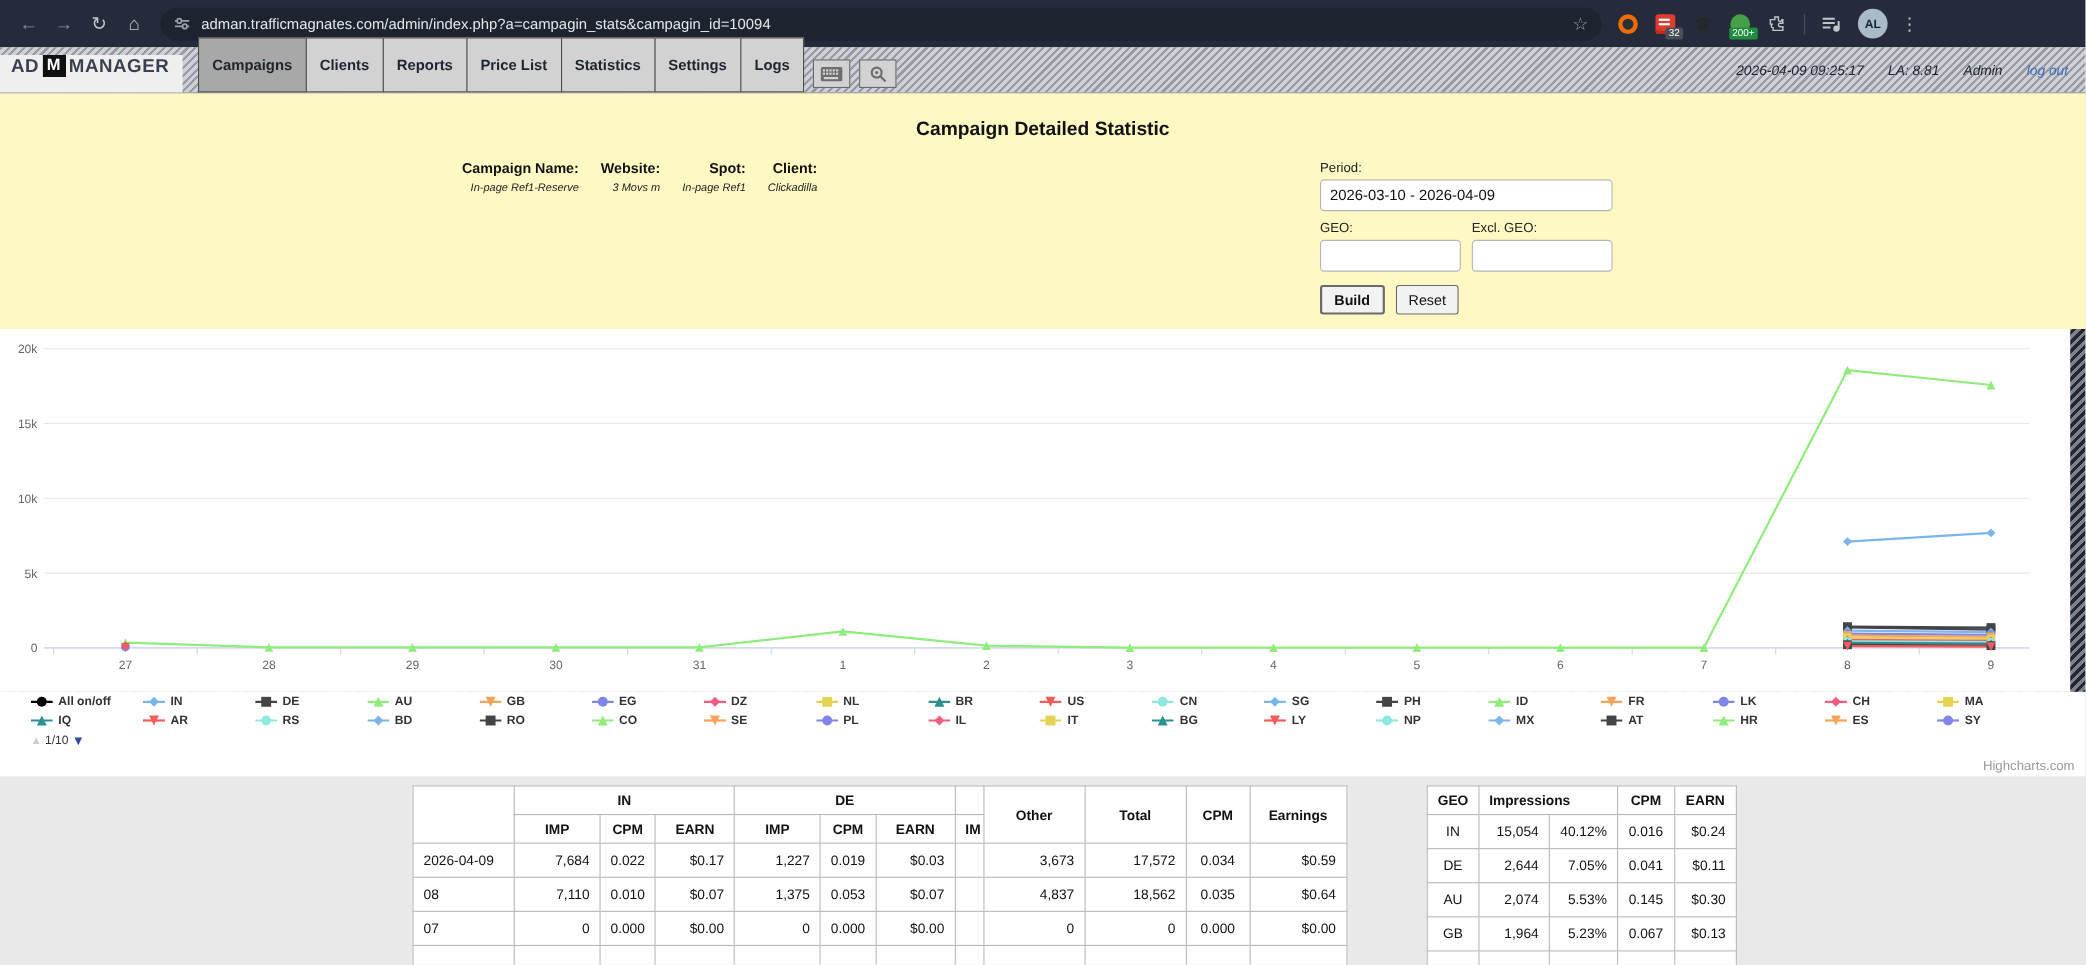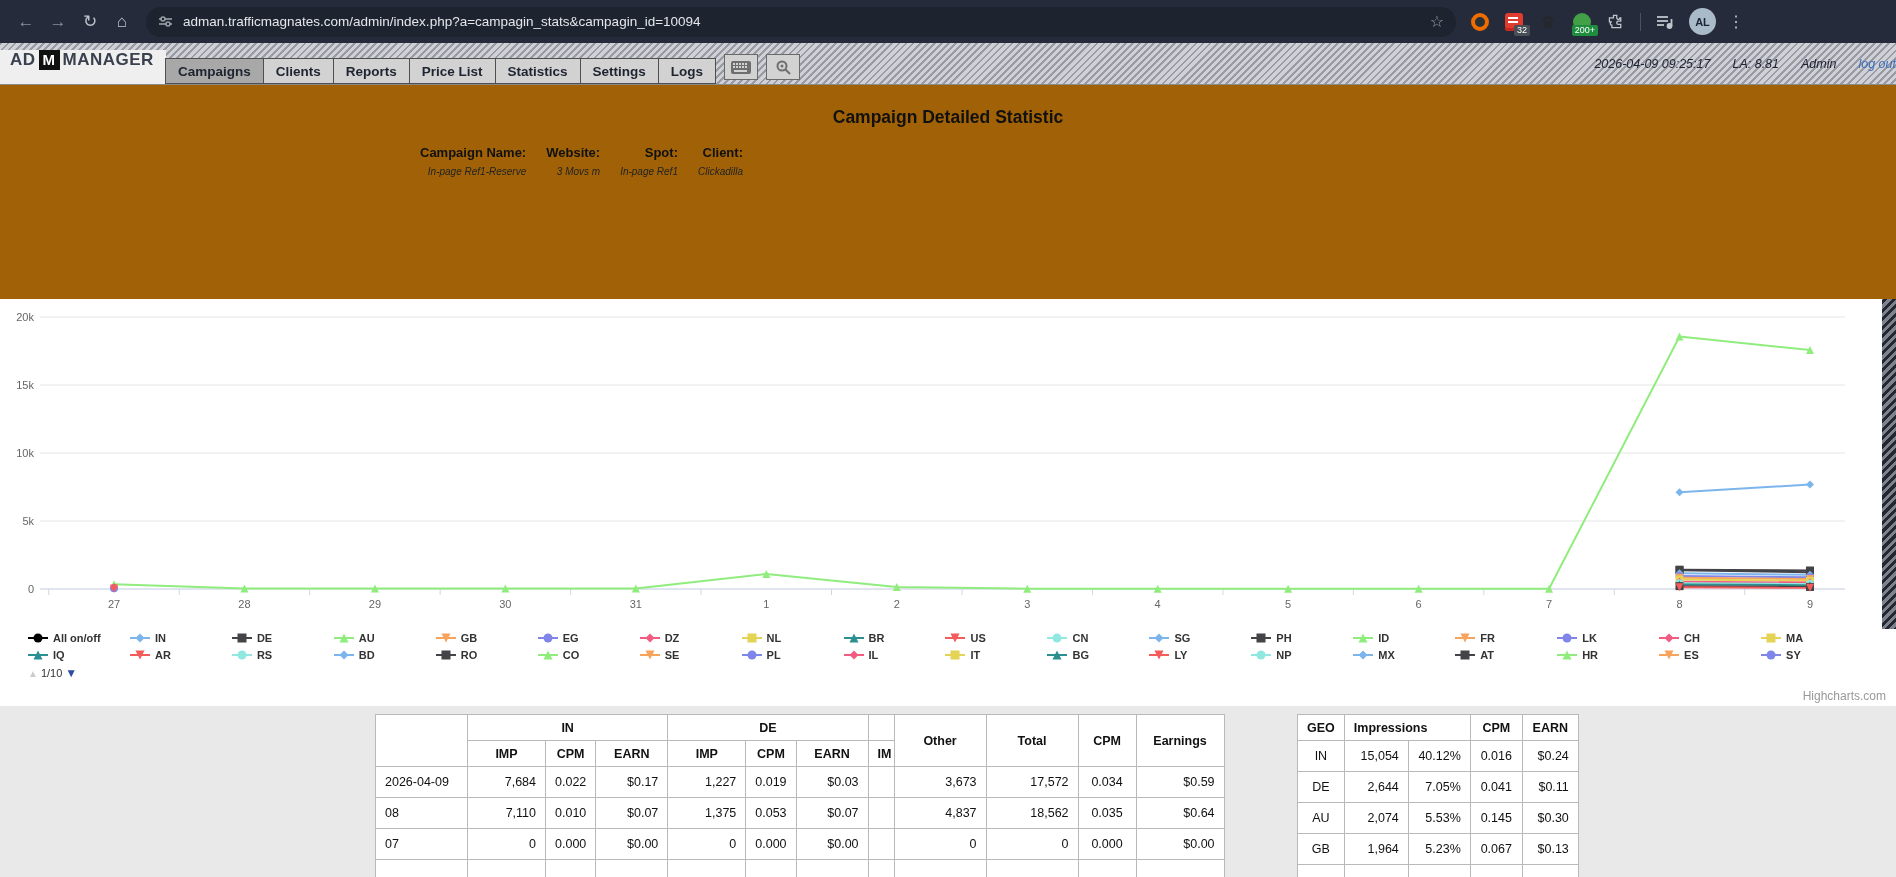--- a/index.html
+++ b/index.html
@@ -30,32 +30,32 @@
   .avatar { width:27px; height:27px; border-radius:50%; background:#a9bac8; color:#1c2430;
      font-size:11px; font-weight:bold; display:flex; align-items:center; justify-content:center; }
   .kebab { color:#c0c4cb; font-size:16px; margin-left:12px; letter-spacing:0; }
 
   
   .top-nav { height:42px; background:repeating-linear-gradient(135deg,#989ba4 0 2px,#cfd1d6 2px 5px);
     display:flex; align-items:flex-end; border-bottom:1px solid #8a8a8a; position:relative; }
   .logo { height:34px; background:#efefef; display:flex; align-items:flex-start; padding:0 12px 0 10px;
     font-weight:bold; font-size:17px; color:#39404e; letter-spacing:.5px; }
   .logo .mbox { background:#101010; color:#fff; padding:0 4px; margin:0 3px; font-size:15px; line-height:20px; }
-  .tabs { display:flex; height:26px; margin-left:0; }
+  .tabs { display:flex; height:50px; margin-left:15px; }
   .tab { display:flex; align-items:center; padding:0 12px; background:#d2d2d2; border:1px solid #4f4f4f;
     margin-left:-1px; font-weight:bold; font-size:13.5px; color:#1d2430; cursor:pointer; white-space:nowrap; }
   .tab.active { background:#a8a8a8; }
   .icon-btn { width:34px; height:26px; margin:0 0 4px 8px; background:#d2d2d2; border:1px solid #6a6a6a;
     display:flex; align-items:center; justify-content:center; }
   .nav-right { margin-left:auto; display:flex; gap:22px; align-items:center; align-self:center;
-    padding-right:0; font-style:italic; font-size:12.5px; color:#1d2330; }
+    padding-right:16px; font-style:italic; font-size:12.5px; color:#1d2330; }
   .nav-right .logout { color:#3f6fba; cursor:pointer; }
 
   
-  .panel-top { position:relative; height:214px; background:#a16207; }
+  .panel-top { position:relative; height:214px; background:#fef9c3; }
   .page-title { position:absolute; top:22px; left:0; width:100%; text-align:center;
     font-size:17.5px; font-weight:bold; color:#111; }
   .info-block { position:absolute; left:420px; top:60px; display:flex; gap:20px; }
   .info-col { text-align:right; }
   .info-col .lbl { font-weight:bold; font-size:13px; color:#111; }
   .info-col .val { font-style:italic; font-size:10px; color:#222; margin-top:6px; }
   .form-block { position:absolute; left:1200px; top:60px; width:270px; font-size:12px; color:#222; }
   .form-block .flabel { margin-bottom:4px; }
   .txt { width:266px; height:29px; border:1px solid #b5b5b5; border-radius:4px; background:#fff;
     font-size:13.5px; padding:0 8px; font-family:"Liberation Sans",sans-serif; color:#111; }
@@ -213,20 +213,38 @@
       </div>
       <div class="info-col">
         <div class="lbl">Spot:</div>
         <div class="val">In-page Ref1</div>
       </div>
       <div class="info-col">
         <div class="lbl">Client:</div>
         <div class="val">Clickadilla</div>
       </div>
     </div>
+  <div class="form-block">
+    <div class="flabel">Period:</div>
+    <input class="txt" value="2026-03-10 - 2026-04-09" style="">
+    <div class="geo-row">
+      <div class="geo-col">
+        <div class="flabel">GEO:</div>
+        <input class="txt" value="" style="">
+      </div>
+      <div class="geo-col">
+        <div class="flabel">Excl. GEO:</div>
+        <input class="txt" value="" style="">
+      </div>
+    </div>
+    <div class="btn-row">
+      <button class="btn primary">Build</button>
+      <button class="btn">Reset</button>
+    </div>
+  </div>
 </div>
 
 <div class="chart-row">
   <div class="chart-card">
     <svg id="chart" width="1866" height="318">
         <line x1="40" y1="286" x2="1845" y2="286" stroke="#e6e6e6" stroke-width="1"></line>
         <text x="34" y="290" text-anchor="end" font-size="11" fill="#666" font-family="Liberation Sans, sans-serif">0</text>
         <line x1="40" y1="218" x2="1845" y2="218" stroke="#e6e6e6" stroke-width="1"></line>
         <text x="34" y="222" text-anchor="end" font-size="11" fill="#666" font-family="Liberation Sans, sans-serif">5k</text>
         <line x1="40" y1="150" x2="1845" y2="150" stroke="#e6e6e6" stroke-width="1"></line>

